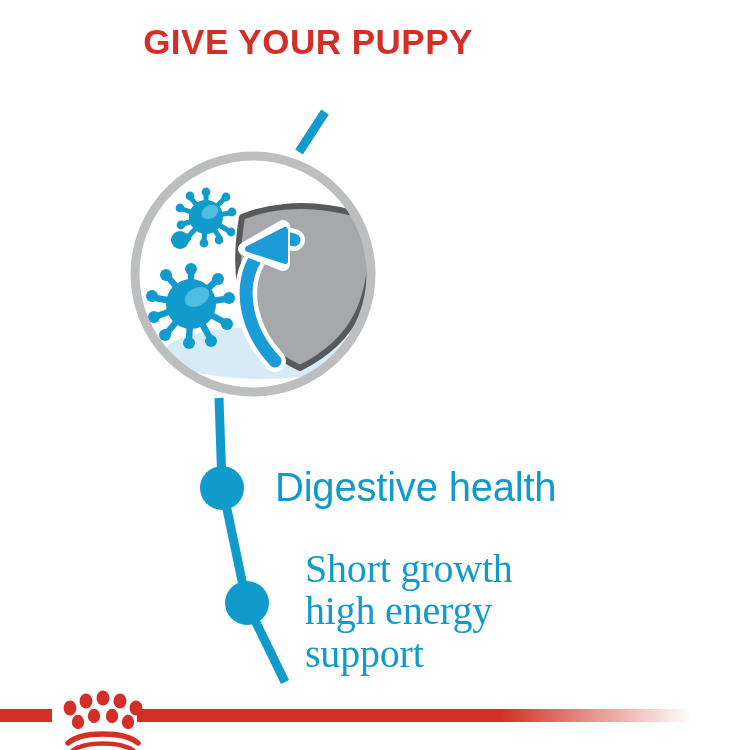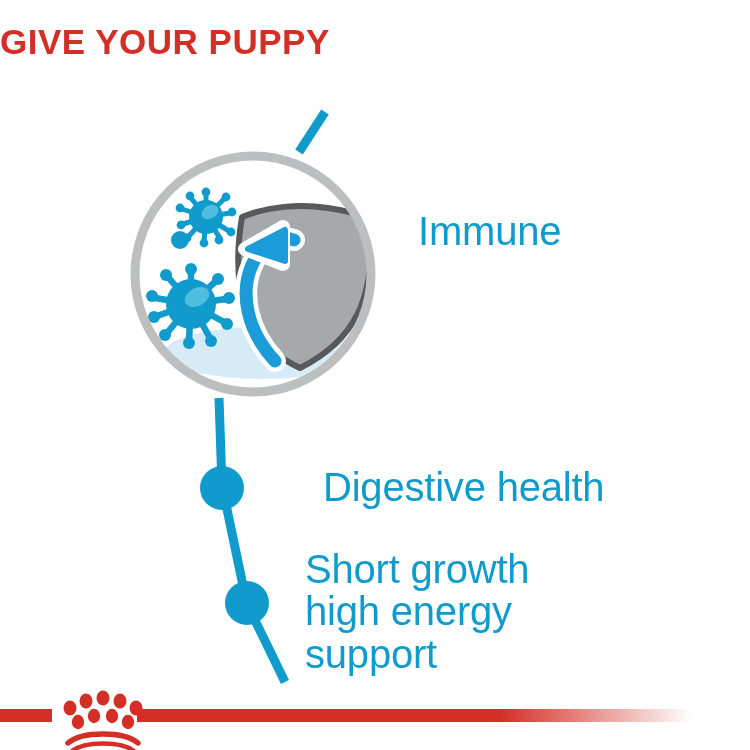--- a/index.html
+++ b/index.html
@@ -8,20 +8,21 @@
     background:#ffffff;
     font-family:"Liberation Sans", sans-serif;
     position:relative;
     overflow:hidden;
   }
 
   
   #headline {
     position:absolute;
     top:22px; left:0; width:616px;
+    text-align:center;
     color:#D32F26;
     font-size:35px;
     font-weight:bold;
     line-height:1.17;
     letter-spacing:0.5px;
   }
   #headline .hl-line { display:block; white-space:nowrap; }
 
   
   #graphic {
@@ -32,22 +33,22 @@
 
   
   .benefit-label {
     position:absolute;
     color:#109BCC;
     font-size:40px;
     line-height:1.06;
     letter-spacing:-0.2px;
   }
   #label-immune  { left:418px; top:210px; }
-  #label-digest  { left:275px; top:466px;margin-left:48px; }
-  #label-growth  { left:305px; top:548px; }
+  #label-digest  { left:275px; top:466px; }
+  #label-growth  { left:305px; top:548px;font-family:Liberation Serif, serif; }
   .benefit-label .bl-line { display:block; white-space:nowrap; }
 
   
   #footer { position:absolute; left:0; top:690px; width:750px; height:60px; }
 </style>
 </head>
 <body>
 
 <div id="headline">
   <span class="hl-line">GIVE YOUR PUPPY</span>
@@ -149,21 +150,20 @@
     </g>
 
     <circle cx="253" cy="274" r="118" fill="none" stroke="#BCBEC0" stroke-width="9"></circle>
   </g>
 
   <circle cx="222" cy="488" r="22" fill="#109BCC"></circle>
   <circle cx="247" cy="603" r="22" fill="#109BCC"></circle>
 </svg>
 
 <div class="benefit-label" id="label-immune">
-  <span class="bl-line">Immune</span>
 </div>
 
 <div class="benefit-label" id="label-digest">
   <span class="bl-line">Digestive health</span>
 </div>
 
 <div class="benefit-label" id="label-growth">
   <span class="bl-line">Short growth</span>
   <span class="bl-line">high energy</span>
   <span class="bl-line">support</span>

